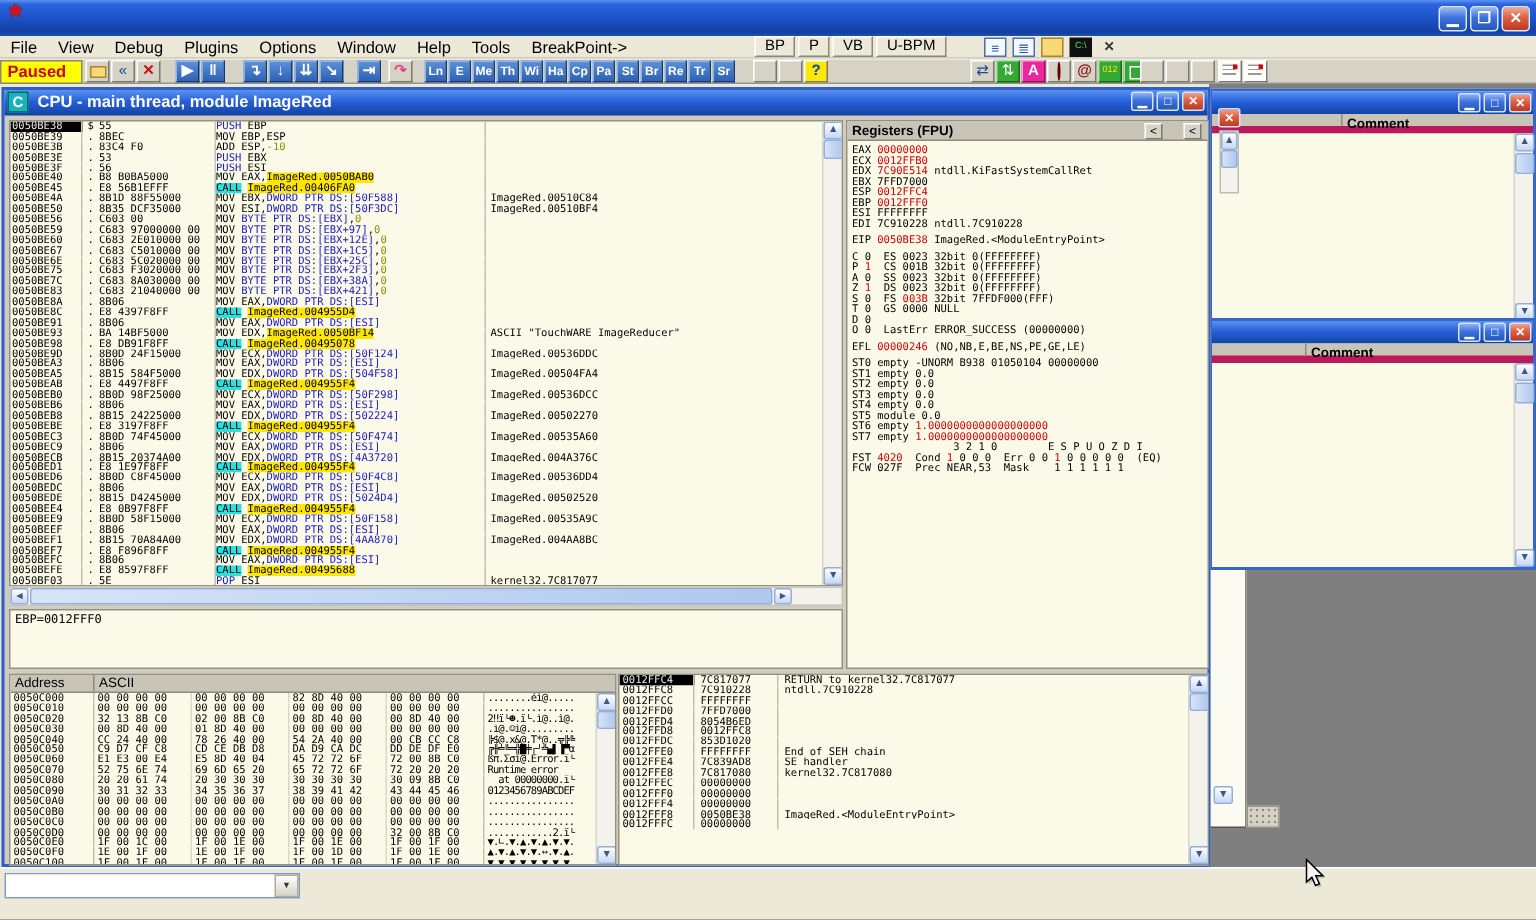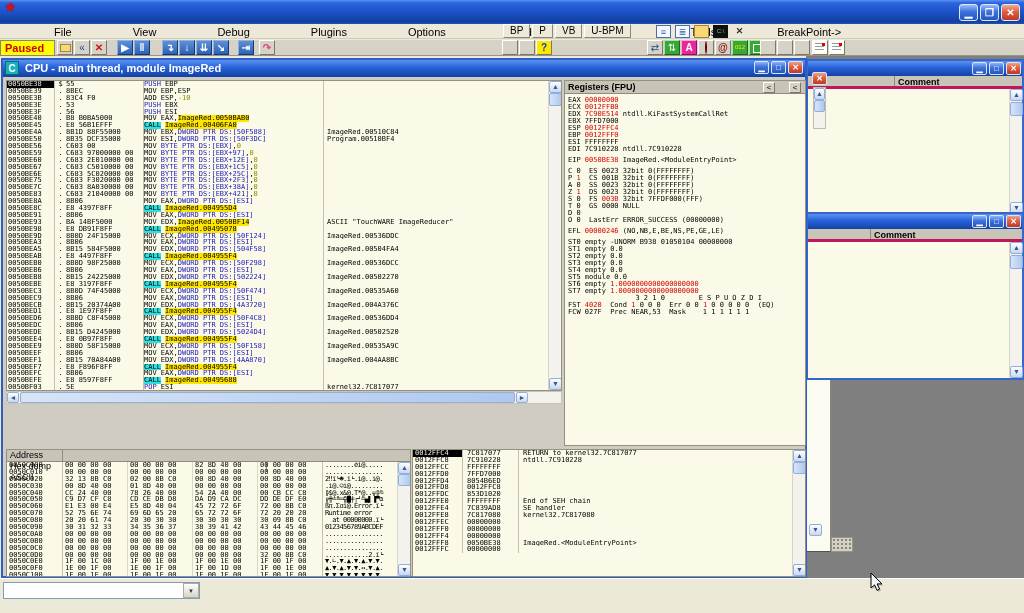--- a/index.html
+++ b/index.html
@@ -13,21 +13,21 @@
     text-shadow:0 0 1px #700;}
   .wbtns{position:absolute;right:4px;top:4px;display:flex;gap:2px;}
   .wbtn{width:19px;height:17px;border-radius:3px;border:1px solid #DCE9FB;color:#fff;
     font-size:10px;line-height:15px;text-align:center;font-weight:bold;
     background:linear-gradient(180deg,#9DBCF6,#3C71DC 45%,#2756B8);}
   .wbtn.close{background:linear-gradient(180deg,#F2AB94,#DD5F43 45%,#BE3A20);}
   
   .menubar{position:absolute;left:0;top:24px;width:1024px;height:15px;background:#ECE9D8;
     border-bottom:1px solid #CFCBBE;}
   #menu-items{display:flex;height:15px;align-items:center;}
-  .mitem{font-size:11px;padding:0 7px;color:#000;margin-left:47px;}
+  .mitem{font-size:11px;padding:0 7px;color:#000;}
   #quick-btns{position:absolute;left:503px;top:0px;display:flex;gap:2px;}
   .qbtn{height:14px;font-size:10px;line-height:12px;padding:0 6px;background:#ECE9D8;
     border:1px solid;border-color:#FFFFFF #8A8777 #8A8777 #FFFFFF;}
   .micons{position:absolute;left:656px;top:0px;display:flex;gap:4px;align-items:center;height:14px;}
   .micon{width:15px;height:13px;font-size:9px;line-height:12px;text-align:center;}
   .mi-doc{background:#F4F8FF;border:1px solid #4A6FB0;color:#2A56A8;}
   .mi-folder{background:#F7D977;border:1px solid #A8862E;}
   .mi-term{background:#101010;color:#58D858;font-size:6px;line-height:13px;}
   .mi-x{color:#333;font-weight:bold;}
   
@@ -59,21 +59,21 @@
   .reportic::before{content:"";position:absolute;right:2px;top:2px;width:3px;height:3px;background:#D00;z-index:2;}
   
   .mdi-bg{position:absolute;left:806px;top:56px;width:218px;height:522px;background:#7F7F7F;}
   
   .xwin{position:absolute;border:2px solid #3566C8;background:#FBFAE8;}
   .xtitle{height:15px;background:linear-gradient(180deg,#5A93F2,#2760D8 45%,#1343A5);position:relative;}
   .xbtns{position:absolute;right:1px;top:1px;display:flex;gap:2px;}
   .xbtn{width:15px;height:13px;border-radius:2px;border:1px solid #D7E5FB;color:#fff;font-size:8px;
     line-height:11px;text-align:center;font-weight:bold;background:linear-gradient(180deg,#8FB4F4,#3C71DC 45%,#2756B8);}
   .xbtn.close{background:linear-gradient(180deg,#F0A08A,#DD5F43 45%,#BE3A20);}
-  .xhdr{height:13px;background:#C8C5B8;border-bottom:3px solid #be185d;position:relative;
+  .xhdr{height:13px;background:#C8C5B8;border-bottom:5px solid #be185d;position:relative;
     font-size:9px;font-weight:bold;}
   .xhdr .lbl{position:absolute;top:1px;}
   .xdiv{position:absolute;top:0;bottom:0;width:1px;background:#8E8B7E;}
   .xbody{position:absolute;left:0;right:13px;top:28px;bottom:0;background:#FBFAE8;}
   
   .sbv{position:absolute;width:13px;background:#F3F2EC;border-left:1px solid #D8D5C8;}
   .sbtn{position:absolute;left:0;width:13px;height:12px;border:1px solid #93AEDB;border-radius:2px;
     background:linear-gradient(180deg,#FDFEFF,#C7D7F3);color:#40567E;font-size:7px;line-height:10px;
     text-align:center;}
   .sthumb{position:absolute;left:0;width:13px;border:1px solid #93AEDB;border-radius:2px;
@@ -113,21 +113,21 @@
   
   .rhdr{height:13px;background:#C8C5B8;border-bottom:1px solid #8E8B7E;font-size:9px;font-weight:bold;
     padding:1px 0 0 3px;position:relative;}
   .rhbtn{position:absolute;top:1px;width:12px;height:11px;font-size:8px;line-height:9px;text-align:center;
     background:#D6D2C6;border:1px solid;border-color:#fff #7A776B #7A776B #fff;font-weight:normal;}
   #reg-lines{position:absolute;left:3px;top:16px;right:0;bottom:0;
     font-family:"DejaVu Sans Mono",monospace;font-size:7px;}
   .rline{height:7px;line-height:7px;white-space:pre;}
   .rspacer{height:4px;}
   
-  .duhdr{height:12px;background:#C8C5B8;border-bottom:1px solid #8E8B7E;font-size:9px;display:flex;flex-direction:column;}
+  .duhdr{height:12px;background:#C8C5B8;border-bottom:1px solid #8E8B7E;font-size:9px;display:flex;}
   .duhdr span{display:inline-block;border-right:1px solid #8E8B7E;padding:0 0 0 3px;line-height:11px;}
   #dump-rows{position:absolute;left:0;top:12px;right:13px;bottom:0;
     font-family:"DejaVu Sans Mono",monospace;font-size:7px;}
   .durow{height:6.9px;line-height:6.9px;display:flex;overflow:hidden;}
   .du-addr{width:56px;flex:none;border-right:1px solid #C4C1B0;padding-left:2px;}
   .du-hex{width:260px;flex:none;display:flex;border-right:1px solid #C4C1B0;}
   .hexg{width:65px;flex:none;border-right:1px solid #DAD7C6;padding-left:2px;white-space:pre;}
   .hexg:last-child{border-right:none;}
   .du-asc{flex:1;letter-spacing:-0.6px;padding-left:2px;white-space:pre;}
   
@@ -222,20 +222,35 @@
       <div class="tbtn blue">↓</div>
       <div class="tbtn blue">⇊</div>
       <div class="tbtn blue">↘</div>
     </div>
     <div class="tgrp" style="left:238px">
       <div class="tbtn blue">⇥</div>
     </div>
     <div class="tgrp" style="left:259px">
       <div class="tbtn" style="color:#E0488E;font-weight:bold">↷</div>
     </div>
+    <div class="tgrp" id="letters" style="left:283px">
+        <div class="tbtn blue lb">Ln</div>
+        <div class="tbtn blue lb">E</div>
+        <div class="tbtn blue lb">Me</div>
+        <div class="tbtn blue lb">Th</div>
+        <div class="tbtn blue lb">Wi</div>
+        <div class="tbtn blue lb">Ha</div>
+        <div class="tbtn blue lb">Cp</div>
+        <div class="tbtn blue lb">Pa</div>
+        <div class="tbtn blue lb">St</div>
+        <div class="tbtn blue lb">Br</div>
+        <div class="tbtn blue lb">Re</div>
+        <div class="tbtn blue lb">Tr</div>
+        <div class="tbtn blue lb">Sr</div>
+      </div>
     <div class="tgrp" style="left:502px">
       <div class="tbtn"><span class="gearic"></span></div>
       <div class="tbtn"><span class="rainbowic"></span></div>
       <div class="tbtn helpic">?</div>
     </div>
     <div class="tgrp" style="left:647px">
       <div class="tbtn">⇄</div>
       <div class="tbtn greenic">⇅</div>
       <div class="tbtn pinkA">A</div>
       <div class="tbtn"><span class="reddot"></span></div>
@@ -321,21 +336,21 @@
     <div class="pane p-disasm">
       <div id="disasm-rows">
           <div class="drow"><span class="d-addr sel">0050BE38</span><span class="d-flag">$</span><span class="d-bytes">55</span><span class="d-code"><span class="seg-k">PUSH</span><span class="seg-t"> EBP</span></span><span class="d-cmt"></span></div>
           <div class="drow"><span class="d-addr">0050BE39</span><span class="d-flag">.</span><span class="d-bytes">8BEC</span><span class="d-code"><span class="seg-t">MOV EBP,ESP</span></span><span class="d-cmt"></span></div>
           <div class="drow"><span class="d-addr">0050BE3B</span><span class="d-flag">.</span><span class="d-bytes">83C4 F0</span><span class="d-code"><span class="seg-t">ADD ESP,</span><span class="seg-n">-10</span></span><span class="d-cmt"></span></div>
           <div class="drow"><span class="d-addr">0050BE3E</span><span class="d-flag">.</span><span class="d-bytes">53</span><span class="d-code"><span class="seg-k">PUSH</span><span class="seg-t"> EBX</span></span><span class="d-cmt"></span></div>
           <div class="drow"><span class="d-addr">0050BE3F</span><span class="d-flag">.</span><span class="d-bytes">56</span><span class="d-code"><span class="seg-k">PUSH</span><span class="seg-t"> ESI</span></span><span class="d-cmt"></span></div>
           <div class="drow"><span class="d-addr">0050BE40</span><span class="d-flag">.</span><span class="d-bytes">B8 B0BA5000</span><span class="d-code"><span class="seg-t">MOV EAX,</span><span class="seg-y">ImageRed.0050BAB0</span></span><span class="d-cmt"></span></div>
           <div class="drow"><span class="d-addr">0050BE45</span><span class="d-flag">.</span><span class="d-bytes">E8 56B1EFFF</span><span class="d-code"><span class="seg-c">CALL</span><span class="seg-t"> </span><span class="seg-y">ImageRed.00406FA0</span></span><span class="d-cmt"></span></div>
           <div class="drow"><span class="d-addr">0050BE4A</span><span class="d-flag">.</span><span class="d-bytes">8B1D 88F55000</span><span class="d-code"><span class="seg-t">MOV EBX,</span><span class="seg-k">DWORD PTR DS:[50F588]</span></span><span class="d-cmt">ImageRed.00510C84</span></div>
-          <div class="drow"><span class="d-addr">0050BE50</span><span class="d-flag">.</span><span class="d-bytes">8B35 DCF35000</span><span class="d-code"><span class="seg-t">MOV ESI,</span><span class="seg-k">DWORD PTR DS:[50F3DC]</span></span><span class="d-cmt">Program.00510BF4</span></div>
+          <div class="drow"><span class="d-addr">0050BE50</span><span class="d-flag">.</span><span class="d-bytes">8B35 DCF35000</span><span class="d-code"><span class="seg-t">MOV ESI,</span><span class="seg-k">DWORD PTR DS:[50F3DC]</span></span><span class="d-cmt">ImageRed.00510BF4</span></div>
           <div class="drow"><span class="d-addr">0050BE56</span><span class="d-flag">.</span><span class="d-bytes">C603 00</span><span class="d-code"><span class="seg-t">MOV </span><span class="seg-k">BYTE PTR DS:[EBX]</span><span class="seg-t">,</span><span class="seg-n">0</span></span><span class="d-cmt"></span></div>
           <div class="drow"><span class="d-addr">0050BE59</span><span class="d-flag">.</span><span class="d-bytes">C683 97000000 00</span><span class="d-code"><span class="seg-t">MOV </span><span class="seg-k">BYTE PTR DS:[EBX+97]</span><span class="seg-t">,</span><span class="seg-n">0</span></span><span class="d-cmt"></span></div>
           <div class="drow"><span class="d-addr">0050BE60</span><span class="d-flag">.</span><span class="d-bytes">C683 2E010000 00</span><span class="d-code"><span class="seg-t">MOV </span><span class="seg-k">BYTE PTR DS:[EBX+12E]</span><span class="seg-t">,</span><span class="seg-n">0</span></span><span class="d-cmt"></span></div>
           <div class="drow"><span class="d-addr">0050BE67</span><span class="d-flag">.</span><span class="d-bytes">C683 C5010000 00</span><span class="d-code"><span class="seg-t">MOV </span><span class="seg-k">BYTE PTR DS:[EBX+1C5]</span><span class="seg-t">,</span><span class="seg-n">0</span></span><span class="d-cmt"></span></div>
           <div class="drow"><span class="d-addr">0050BE6E</span><span class="d-flag">.</span><span class="d-bytes">C683 5C020000 00</span><span class="d-code"><span class="seg-t">MOV </span><span class="seg-k">BYTE PTR DS:[EBX+25C]</span><span class="seg-t">,</span><span class="seg-n">0</span></span><span class="d-cmt"></span></div>
           <div class="drow"><span class="d-addr">0050BE75</span><span class="d-flag">.</span><span class="d-bytes">C683 F3020000 00</span><span class="d-code"><span class="seg-t">MOV </span><span class="seg-k">BYTE PTR DS:[EBX+2F3]</span><span class="seg-t">,</span><span class="seg-n">0</span></span><span class="d-cmt"></span></div>
           <div class="drow"><span class="d-addr">0050BE7C</span><span class="d-flag">.</span><span class="d-bytes">C683 8A030000 00</span><span class="d-code"><span class="seg-t">MOV </span><span class="seg-k">BYTE PTR DS:[EBX+38A]</span><span class="seg-t">,</span><span class="seg-n">0</span></span><span class="d-cmt"></span></div>
           <div class="drow"><span class="d-addr">0050BE83</span><span class="d-flag">.</span><span class="d-bytes">C683 21040000 00</span><span class="d-code"><span class="seg-t">MOV </span><span class="seg-k">BYTE PTR DS:[EBX+421]</span><span class="seg-t">,</span><span class="seg-n">0</span></span><span class="d-cmt"></span></div>
           <div class="drow"><span class="d-addr">0050BE8A</span><span class="d-flag">.</span><span class="d-bytes">8B06</span><span class="d-code"><span class="seg-t">MOV EAX,</span><span class="seg-k">DWORD PTR DS:[ESI]</span></span><span class="d-cmt"></span></div>
           <div class="drow"><span class="d-addr">0050BE8C</span><span class="d-flag">.</span><span class="d-bytes">E8 4397F8FF</span><span class="d-code"><span class="seg-c">CALL</span><span class="seg-t"> </span><span class="seg-y">ImageRed.004955D4</span></span><span class="d-cmt"></span></div>
@@ -372,20 +387,23 @@
         <div class="sbtn" style="bottom:0">▼</div>
       </div>
     </div>
 
     <div class="p-hsb" style="position:absolute">
       <div class="sbtn" style="left:0;top:0;width:12px;height:11px">◄</div>
       <div class="sthumb" style="left:13px;top:0;width:495px;height:11px"></div>
       <div class="sbtn" style="left:509px;top:0;width:12px;height:11px">►</div>
     </div>
 
+    <div class="p-info" style="position:absolute">
+      <span>EBP=0012FFF0</span>
+    </div>
 
     <div class="pane p-regs">
       <div class="rhdr">
         <span>Registers (FPU)</span>
         <div class="rhbtn" style="right:30px">&lt;</div>
         <div class="rhbtn" style="right:4px">&lt;</div>
       </div>
       <div id="reg-lines">
           <div class="rline"><span class="seg-t">EAX </span><span class="seg-r">00000000</span></div>
           <div class="rline"><span class="seg-t">ECX </span><span class="seg-r">0012FFB0</span></div>
@@ -419,21 +437,20 @@
           <div class="rline"><span class="seg-t">ST7 empty </span><span class="seg-r">1.0000000000000000000</span></div>
           <div class="rline"><span class="seg-t">                3 2 1 0        E S P U O Z D I</span></div>
           <div class="rline"><span class="seg-t">FST </span><span class="seg-r">4020</span><span class="seg-t">  Cond </span><span class="seg-r">1</span><span class="seg-t"> 0 0 0  Err 0 0 </span><span class="seg-r">1</span><span class="seg-t"> 0 0 0 0 0  (EQ)</span></div>
           <div class="rline"><span class="seg-t">FCW 027F  Prec NEAR,53  Mask    1 1 1 1 1 1</span></div>
         </div>
     </div>
 
     <div class="pane p-dump">
       <div class="duhdr">
         <span style="width:56px">Address</span>
-        <span style="width:260px">Hex dump</span>
         <span style="flex:1;border-right:none">ASCII</span>
       </div>
       <div id="dump-rows">
           <div class="durow">
             <span class="du-addr">0050C000</span>
             <span class="du-hex">
               <span class="hexg">00 00 00 00</span>
               <span class="hexg">00 00 00 00</span>
               <span class="hexg">82 8D 40 00</span>
               <span class="hexg">00 00 00 00</span>

